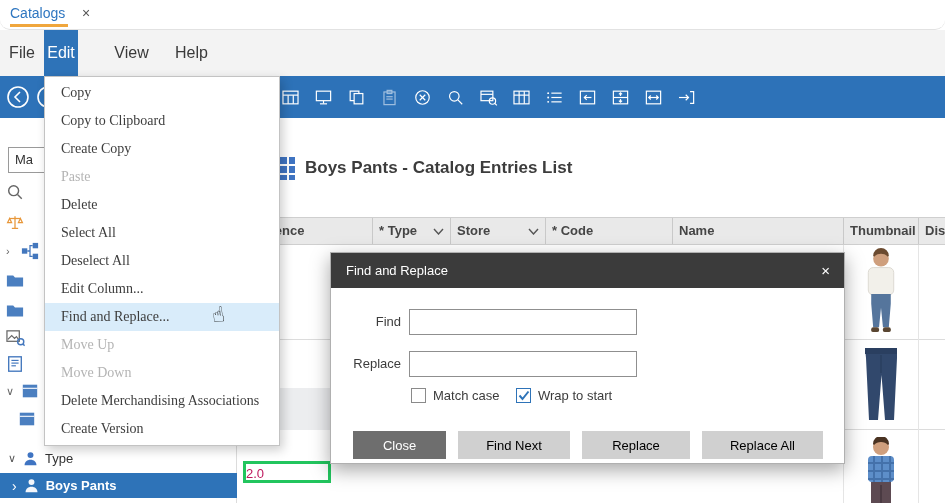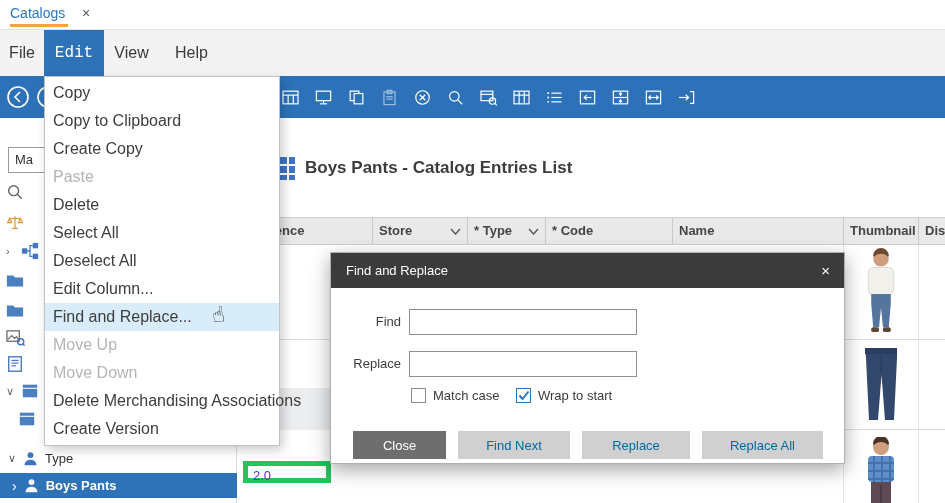--- a/index.html
+++ b/index.html
@@ -1,29 +1,29 @@
 <!DOCTYPE html>
 <html><head>
 <meta charset="utf-8">
 <style>
   * { box-sizing: border-box; margin: 0; padding: 0; }
   body { font-family: "Liberation Sans", sans-serif; background: #fff; }
   .stage { position: relative; width: 945px; height: 503px; background: #fff; overflow: hidden; }
 
   
-  .tabbar { position: absolute; top: 0; left: 0; width: 100%; height: 30px; background: #fff; border-bottom: 1px solid #e2e2e2; }
+  .tabbar { position: absolute; top: 0; left: 0; width: 100%; height: 30px; background: #fff; border-bottom: 1px solid #e2e2e2; border-radius: 10px; }
   .tab-label { position: absolute; left: 10px; top: 0; line-height: 26px; font-size: 14px; color: #2e76c0; }
   .tab-underline { position: absolute; left: 10px; top: 24px; width: 58px; height: 3px; background: #f0a63c; }
   .tab-close { position: absolute; left: 82px; top: 0; line-height: 26px; font-size: 14px; color: #555; cursor: default; }
 
   
   .menubar { position: absolute; top: 30px; left: 0; width: 100%; height: 46px; background: #f3f3f3; }
   .menu-item { position: absolute; top: 0; height: 46px; line-height: 46px; text-align: center; font-size: 16px; color: #3a3a3a; cursor: default; }
   .m0 { left: 0; width: 44px; }
-  .m1 { left: 44px; width: 60px; font-family: Liberation Mono, monospace; }
+  .m1 { left: 44px; width: 34px; }
   .m2 { left: 100px; width: 63px; }
   .m3 { left: 163px; width: 57px; }
   .menu-item.active { background: #2e73b8; color: #fff; }
 
   
   .toolbar { position: absolute; top: 76px; left: 0; width: 100%; height: 42px; background: #2d72b8; }
   .tb-back { position: absolute; left: 6px; top: 9px; }
   .tb-fwd  { position: absolute; left: 36px; top: 9px; }
   .tb-icons { position: absolute; left: 281px; top: 0; height: 42px; display: flex; align-items: center; gap: 14px; }
   .tb-icon svg { display: block; }
@@ -52,29 +52,29 @@
   .w0 { width: 135px; } .w1 { width: 78px; } .w2 { width: 95px; } .w3 { width: 127px; } .w4 { width: 171px; } .w5 { width: 75px; } .w6 { width: 27px; }
 
   .tbody { position: absolute; left: 0; top: 127px; width: 708px; height: 258px; }
   .trow { position: absolute; left: 0; width: 708px; border-bottom: 1px solid #dcdcdc; }
   .r1 { top: 0; height: 95px; }
   .r2 { top: 95px; height: 90px; }
   .r3 { top: 185px; height: 73px; border-bottom: none; }
   .vline { position: absolute; top: 0; height: 258px; width: 1px; background: #e5e5e5; }
   .vl1 { left: 606px; } .vl2 { left: 681px; }
   .gray-cell { position: absolute; left: 0; top: 143px; width: 95px; height: 42px; background: #ecedef; }
-  .seq-input { position: absolute; left: 6px; top: 216px; width: 88px; height: 22px; border: 5px solid #22c55e; background: #fff; font-size: 13px; color: #6d28d9; line-height: 20px; padding-left: 5px; }
+  .seq-input { position: absolute; left: 6px; top: 216px; width: 88px; height: 22px; border: 3px solid #22c55e; background: #fff; font-size: 13px; color: #be185d; line-height: 20px; }
   .thumb { position: absolute; }
   .t1 { left: 618px; top: 3px; }
   .t2 { left: 622px; top: 100px; }
   .t3 { left: 619px; top: 192px; }
 
   
   .edit-menu { position: absolute; left: 44px; top: 76px; width: 236px; background: #fff; border: 1px solid #c3c3c3; box-shadow: 3px 4px 10px rgba(0,0,0,.2); padding: 2px 0; z-index: 50; }
-  .mi { height: 28px; line-height: 28px; padding-left: 8px; font-size: 16px; color: #3d3d3d; white-space: nowrap; cursor: default; }
+  .mi { height: 28px; line-height: 28px; padding-left: 16px; font-size: 14px; color: #3d3d3d; white-space: nowrap; cursor: default; font-family: Liberation Serif, serif; }
   .mi.disabled { color: #b4b4b4; }
   .mi.hover { background: #d9ecfa; }
 
   .cursor { position: absolute; left: 212px; top: 303px; z-index: 70; font-size: 21px; color: #1a1a1a; transform: rotate(-8deg); font-family: "DejaVu Sans", sans-serif; }
 
   
   .dialog { position: absolute; left: 330px; top: 252px; width: 515px; height: 212px; background: #fff; border: 1px solid #b0b0b0; box-shadow: 0 6px 18px rgba(0,0,0,.35); z-index: 60; }
   .dlg-titlebar { position: absolute; left: 0; top: 0; width: 100%; height: 35px; background: #3b3b3b; }
   .dlg-title { position: absolute; left: 15px; top: 0; line-height: 35px; font-size: 13px; color: #fff; }
   .dlg-close { position: absolute; right: 14px; top: 0; line-height: 35px; font-size: 15px; color: #fff; cursor: default; }
@@ -85,21 +85,21 @@
   .cb { position: absolute; top: 135px; width: 15px; height: 15px; border: 1px solid #8a8a8a; background: #fff; display: flex; align-items: center; justify-content: center; }
   .cb1 { left: 80px; }
   .cb2 { left: 185px; border-color: #2e73b8; }
   .cb-label { position: absolute; top: 134px; font-size: 13px; color: #3c3c3c; line-height: 17px; }
   .cbl1 { left: 102px; } .cbl2 { left: 207px; }
   .dlg-btn { position: absolute; top: 178px; height: 28px; border: none; font-size: 13px; font-family: "Liberation Sans", sans-serif; cursor: default; }
   .btn-close { left: 22px; width: 93px; background: #6e6e6e; color: #fff; }
   .btn-findnext { left: 127px; width: 112px; }
   .btn-replace { left: 251px; width: 108px; }
   .btn-replaceall { left: 371px; width: 121px; }
-  .dlg-btn.disabled { background: #d0d0d0; color: #0369a1; }
+  .dlg-btn.disabled { background: #d0d0d0; color: #000000; }
 </style>
 </head>
 <body>
 
 <div class="stage">
 
   <div class="tabbar">
     <span class="tab-label">Catalogs</span>
     <span class="tab-close">×</span>
     <div class="tab-underline"></div>
@@ -332,30 +332,30 @@
             <rect x="19" y="20" width="6" height="5"></rect>
           </g>
         </svg>
     </span>
     <div class="page-title">Boys Pants - Catalog Entries List</div>
 
     <div class="thead">
       <div class="th w0">
           <span>Sequence</span>
         </div>
-      <div class="th w2">
-          <span>Store</span>
+      <div class="th w1">
+          <span>* Type</span>
           <span class="sort">
             <svg width="11" height="7" viewBox="0 0 11 7">
               <path d="M1 1l4.5 5L10 1" fill="none" stroke="#555" stroke-width="1.4"></path>
             </svg>
           </span>
         </div>
-      <div class="th w1">
-          <span>* Type</span>
+      <div class="th w2">
+          <span>Store</span>
           <span class="sort">
             <svg width="11" height="7" viewBox="0 0 11 7">
               <path d="M1 1l4.5 5L10 1" fill="none" stroke="#555" stroke-width="1.4"></path>
             </svg>
           </span>
         </div>
       <div class="th w3">
           <span>* Code</span>
         </div>
       <div class="th w4">

